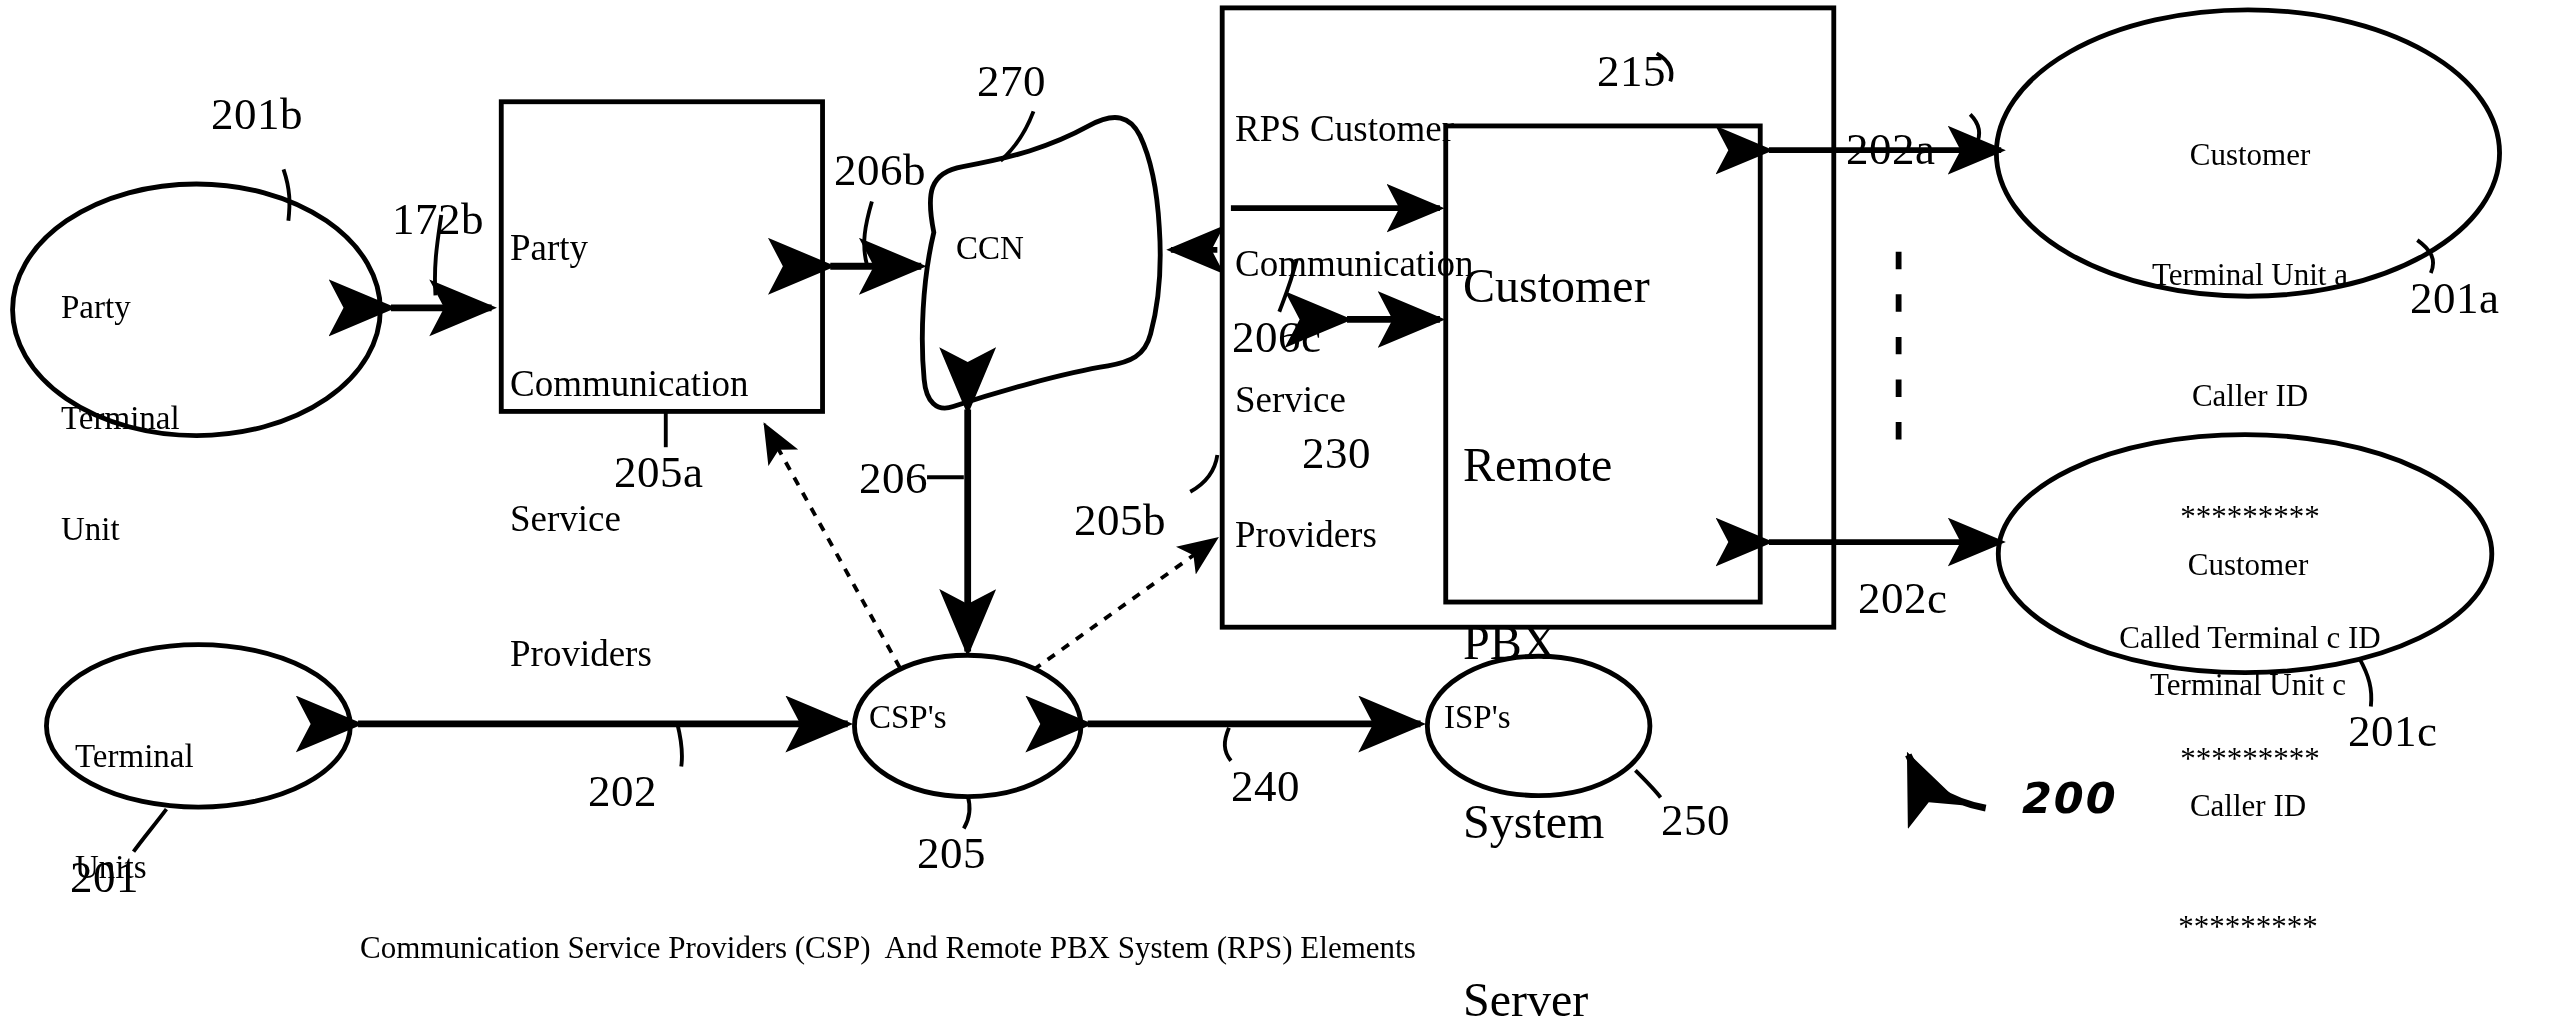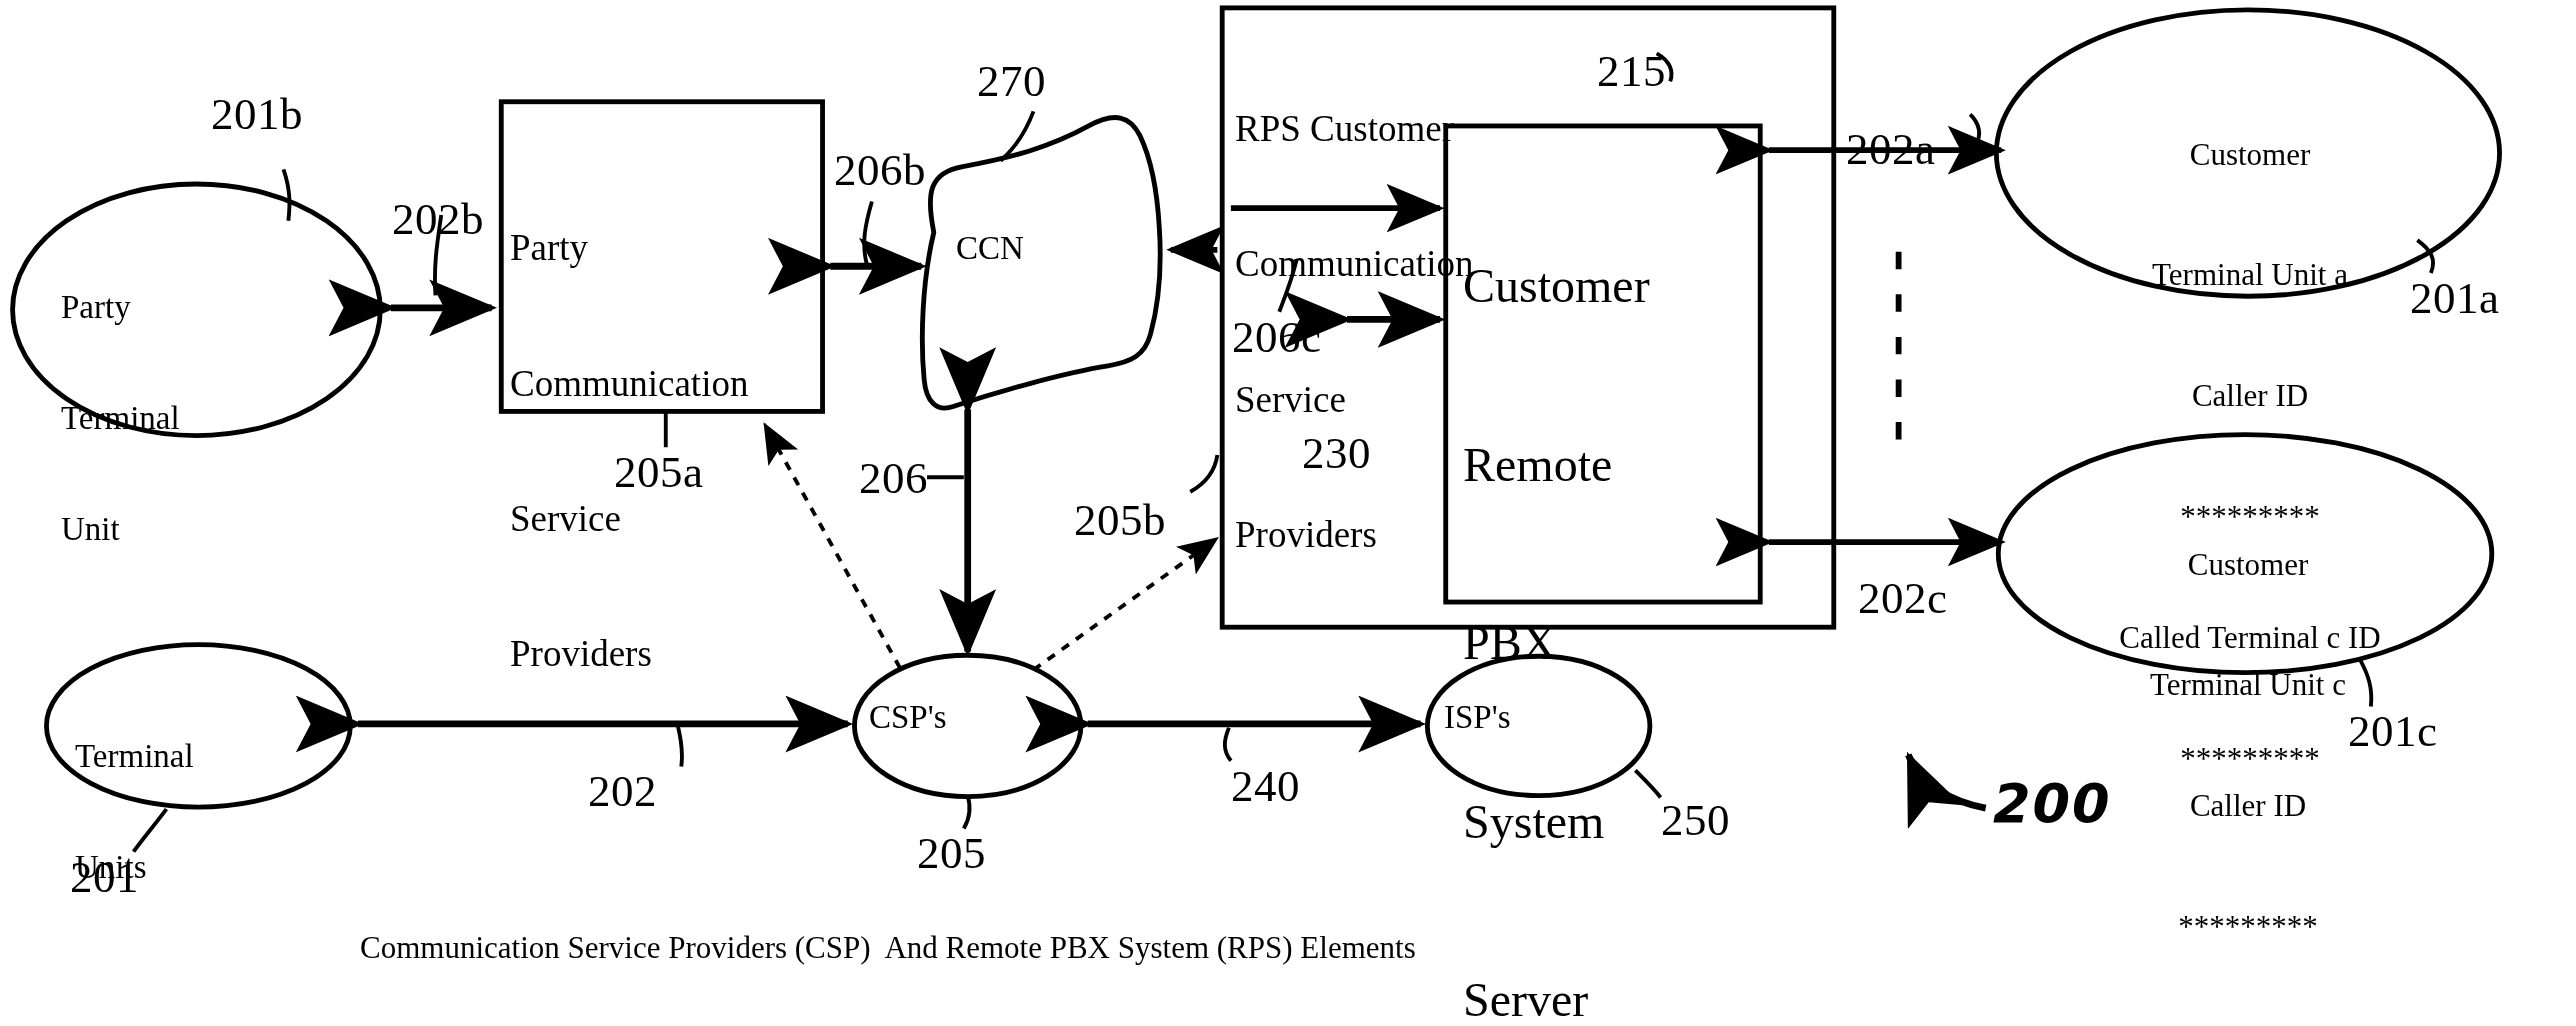--- a/index.html
+++ b/index.html
@@ -51,24 +51,25 @@
   .box-txt-lg {
     font-size: 48px;
     line-height: 1.24;
   }
   .caption {
     font-size: 31px;
     white-space: pre;
   }
   .hand {
     font-family: "DejaVu Sans", sans-serif;
-    font-size: 54px;
+    font-size: 43px;
     font-weight: 700;
     font-style: italic;
     letter-spacing: 1.9px;
+    margin-left: 29px;
   }
 </style>
 </head>
 <body>
 
 <div id="page">
 
   <svg id="vec" viewBox="0 0 2662 1061" xmlns="http://www.w3.org/2000/svg">
     <defs>
       <marker id="ah" markerWidth="11" markerHeight="11" refX="9.2" refY="4.2" orient="auto" markerUnits="strokeWidth">
@@ -167,21 +168,21 @@
     <div>Unit</div>
   </div>
   <div class="lbl ref" style="left:211px; top:89px;">201b</div>
 
   <div class="lbl box-txt" style="left:510px; top:135px; width:363px;">
     <div>Party</div>
     <div>Communication</div>
     <div>Service</div>
     <div>Providers</div>
   </div>
-  <div class="lbl ref" style="left:392px; top:194px;">202b</div>
+  <div class="lbl ref" style="left:392px; top:194px;">172b</div>
   <div class="lbl ref" style="left:614px; top:447px;">205a</div>
 
   <div class="lbl node-txt" style="left:956px; top:230px; width:174px;">CCN</div>
   <div class="lbl ref" style="left:977px; top:56px;">270</div>
   <div class="lbl ref" style="left:834px; top:145px;">206b</div>
   <div class="lbl ref" style="left:859px; top:453px;">206</div>
 
   <div class="lbl box-txt" style="left:1235px; top:15.5px; width:271px;">
     <div>RPS Customer</div>
     <div>Communication</div>

